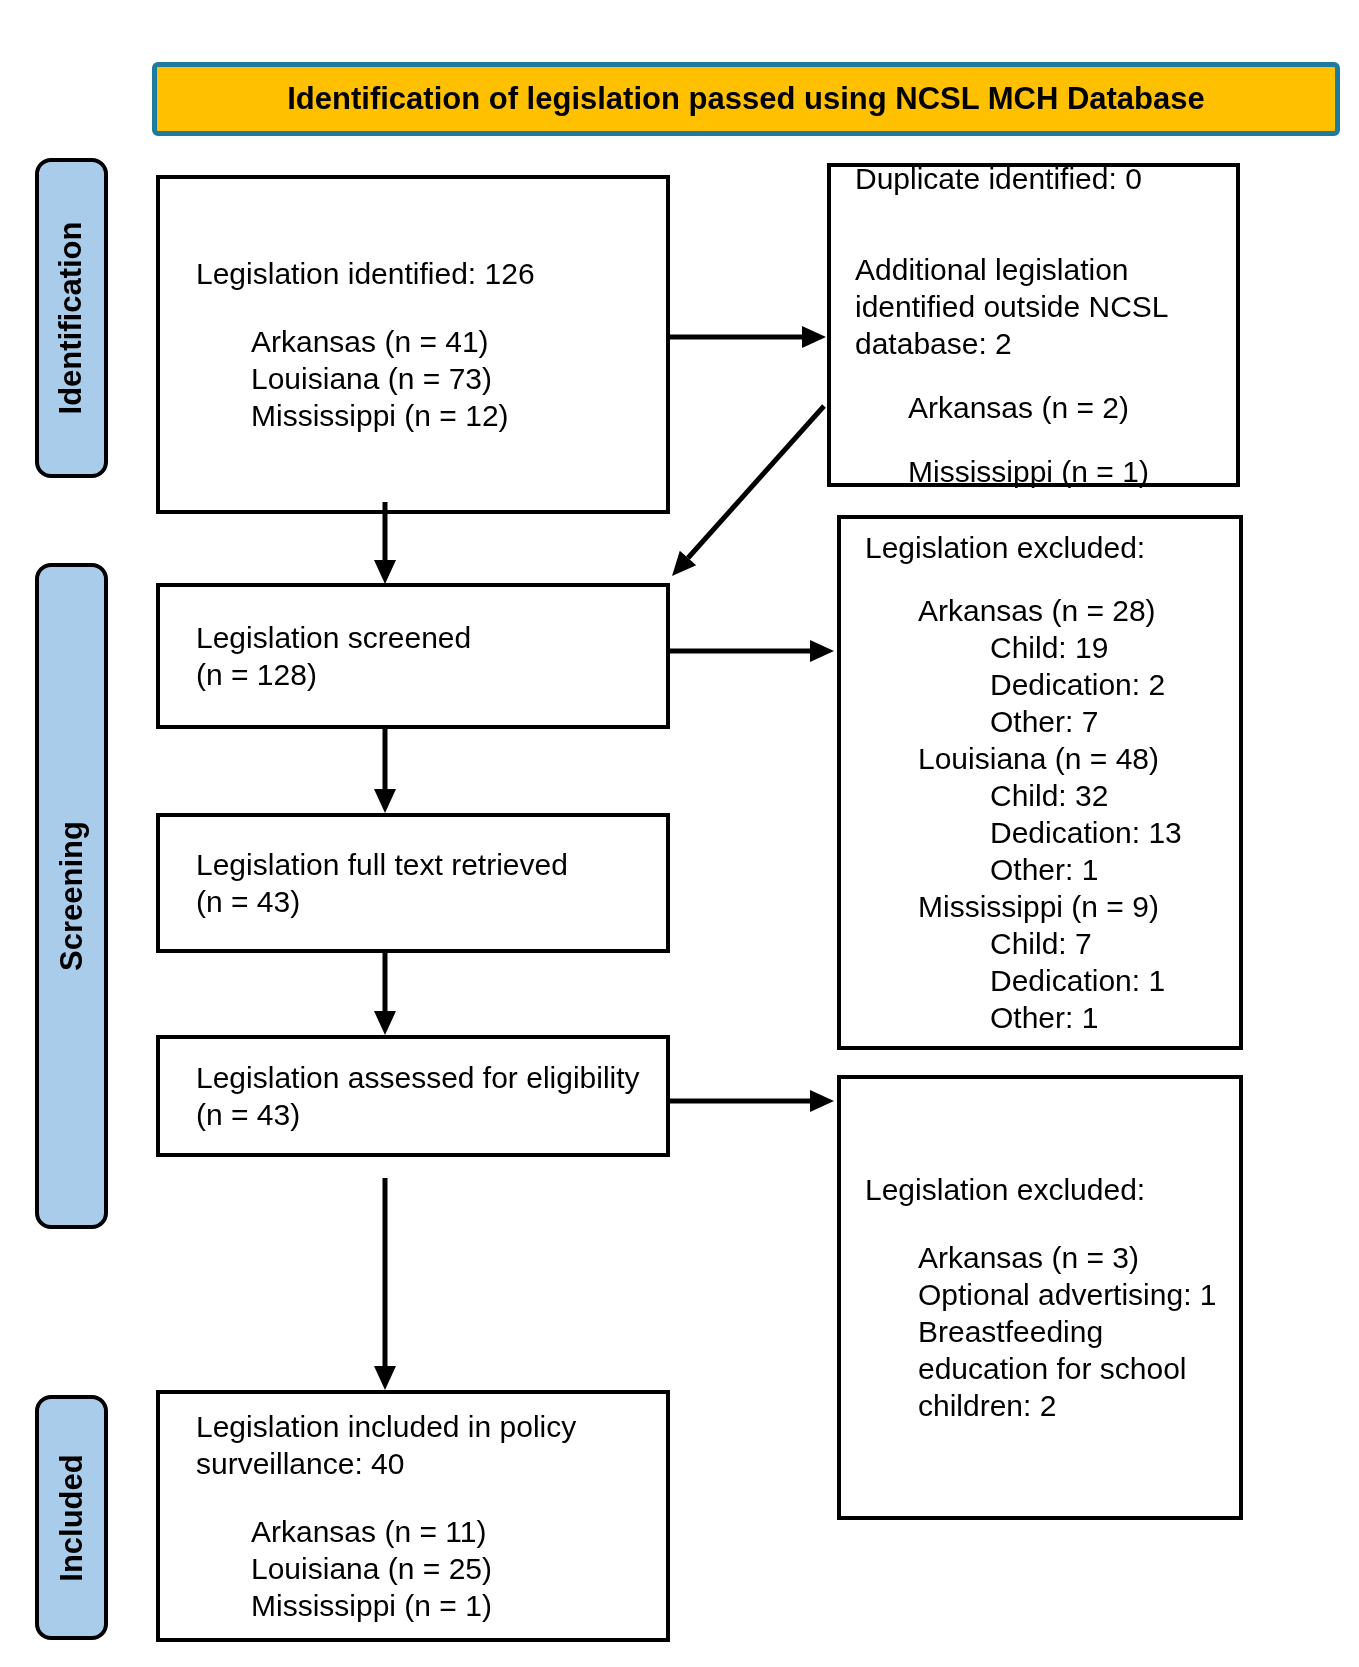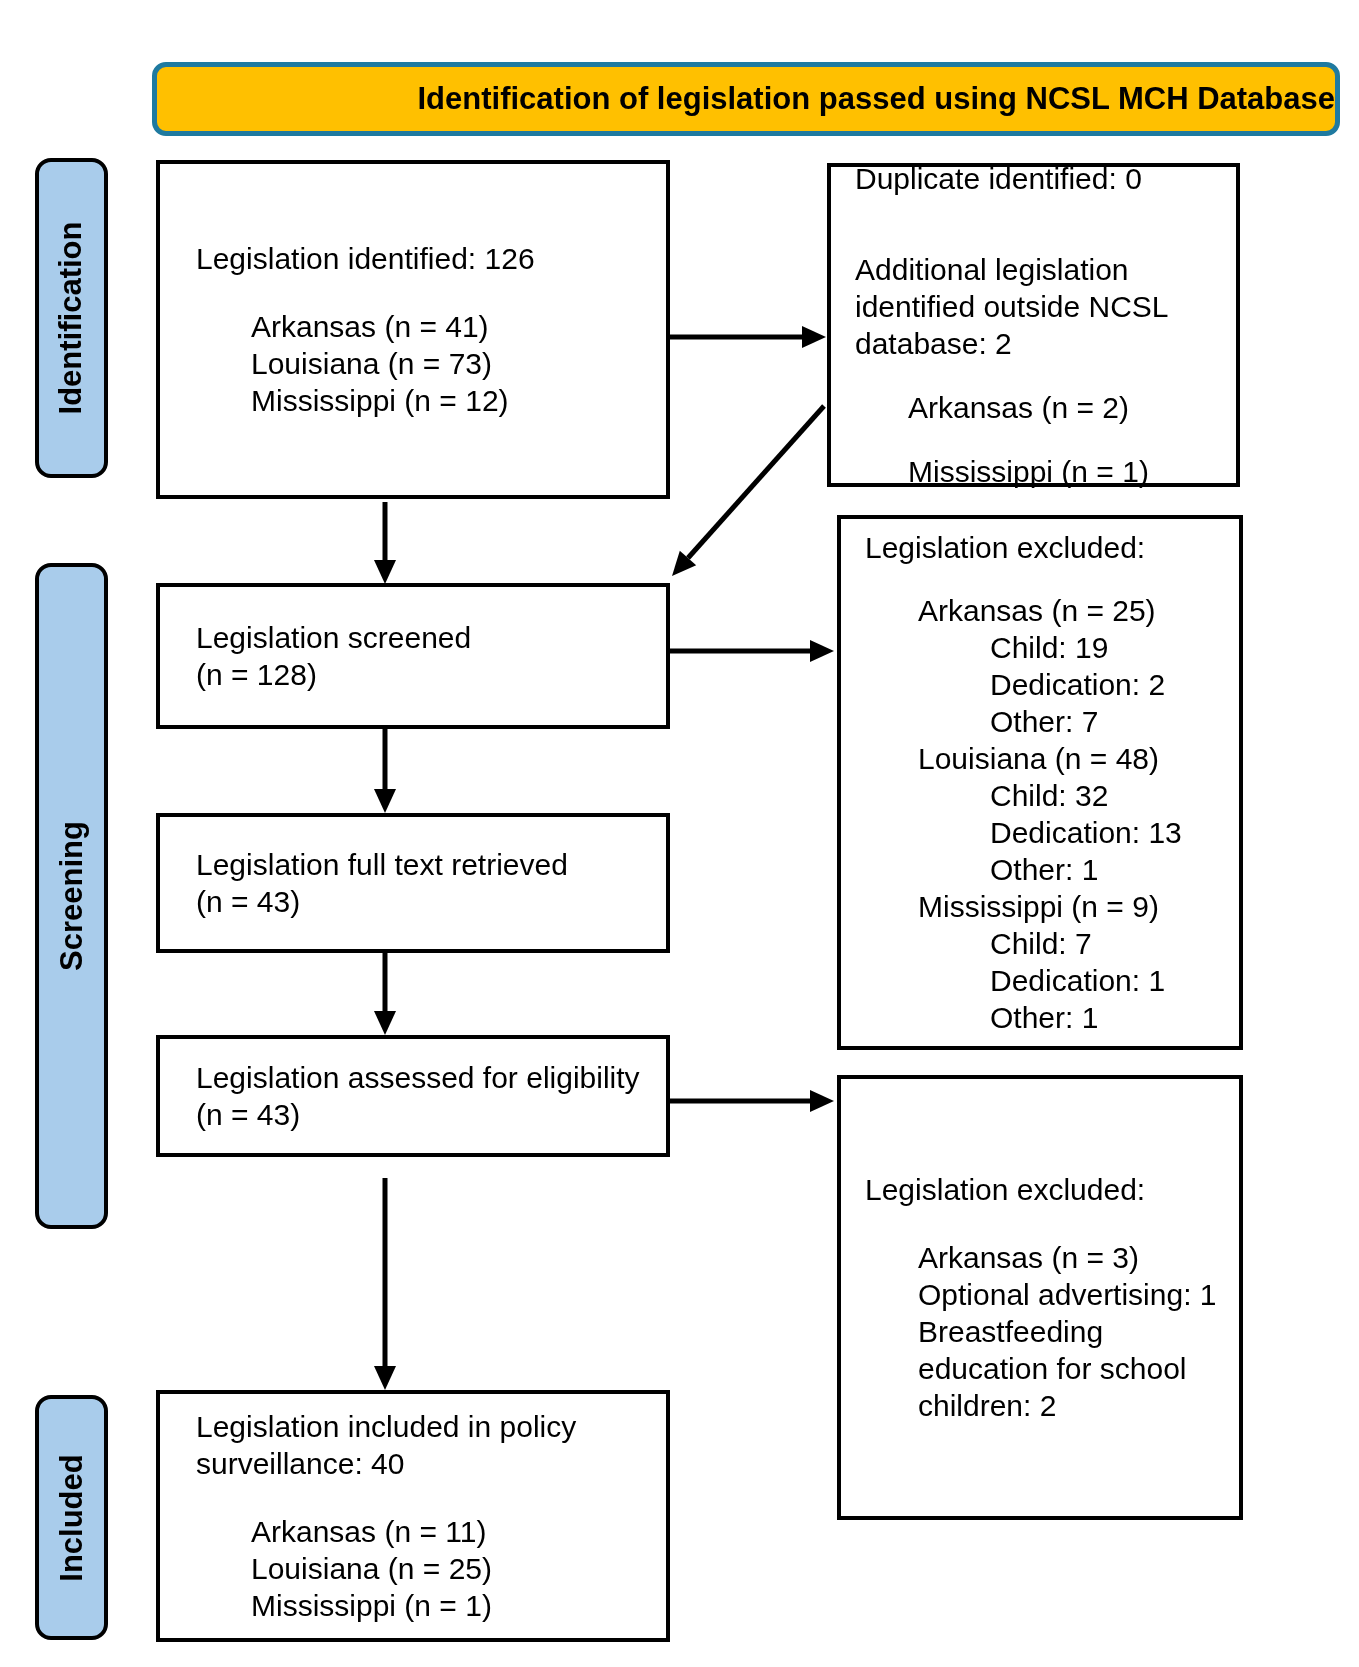--- a/index.html
+++ b/index.html
@@ -16,23 +16,23 @@
     position:relative;
     width:1359px;height:1667px;
     background:#ffffff;
     font-family:"Liberation Sans", sans-serif;
     color:var(--text-color);
   }
   .banner{
     position:absolute;left:152px;top:62px;width:1188px;height:74px;
     background:var(--banner-fill);
     border:5px solid var(--banner-border);
-    border-radius:14px;
+    border-radius:6px;
     box-sizing:border-box;
-    display:flex;align-items:center;justify-content:flex-end;
+    display:flex;align-items:center;justify-content:center;
     font-weight:bold;font-size:31px;
   }
   .stage{
     position:absolute;left:35px;width:73px;
     background:var(--stage-fill);
     border:4px solid var(--stage-border);
     border-radius:16px;
     box-sizing:border-box;
     display:flex;align-items:center;justify-content:center;
   }
@@ -73,21 +73,21 @@
   <div class="stage" style="top:158px;height:320px;">
     <span>Identification</span>
   </div>
   <div class="stage" style="top:563px;height:666px;">
     <span>Screening</span>
   </div>
   <div class="stage" style="top:1395px;height:245px;">
     <span>Included</span>
   </div>
 
-  <div class="box leftcol" style="top:160px;height:339px;">
+  <div class="box leftcol" style="top:175px;height:339px;">
     <div class="line">Legislation identified: 126</div>
     <div class="blank"></div>
     <div class="line ind1L">Arkansas (n = 41)</div>
     <div class="line ind1L">Louisiana (n = 73)</div>
     <div class="line ind1L">Mississippi (n = 12)</div>
   </div>
 
   <div class="box leftcol" style="top:583px;height:146px;">
     <div class="line">Legislation screened</div>
     <div class="line">(n = 128)</div>
@@ -115,21 +115,21 @@
     <div class="line">Duplicate identified: 0</div>
     <div class="blank"></div>
     <div class="line">Additional legislation identified outside NCSL database: 2</div>
     <div class="line ind1R">Arkansas (n = 2)</div>
     <div class="line ind1R">Mississippi (n = 1)</div>
   </div>
 
   <div class="box rightcol" style="top:515px;height:535px;">
     <div class="line">Legislation excluded:</div>
     <div class="blank"></div>
-    <div class="line ind1R">Arkansas (n = 25)</div>
+    <div class="line ind1R">Arkansas (n = 28)</div>
     <div class="line ind2R">Child: 19</div>
     <div class="line ind2R">Dedication: 2</div>
     <div class="line ind2R">Other: 7</div>
     <div class="line ind1R">Louisiana (n = 48)</div>
     <div class="line ind2R">Child: 32</div>
     <div class="line ind2R">Dedication: 13</div>
     <div class="line ind2R">Other: 1</div>
     <div class="line ind1R">Mississippi (n = 9)</div>
     <div class="line ind2R">Child: 7</div>
     <div class="line ind2R">Dedication: 1</div>

